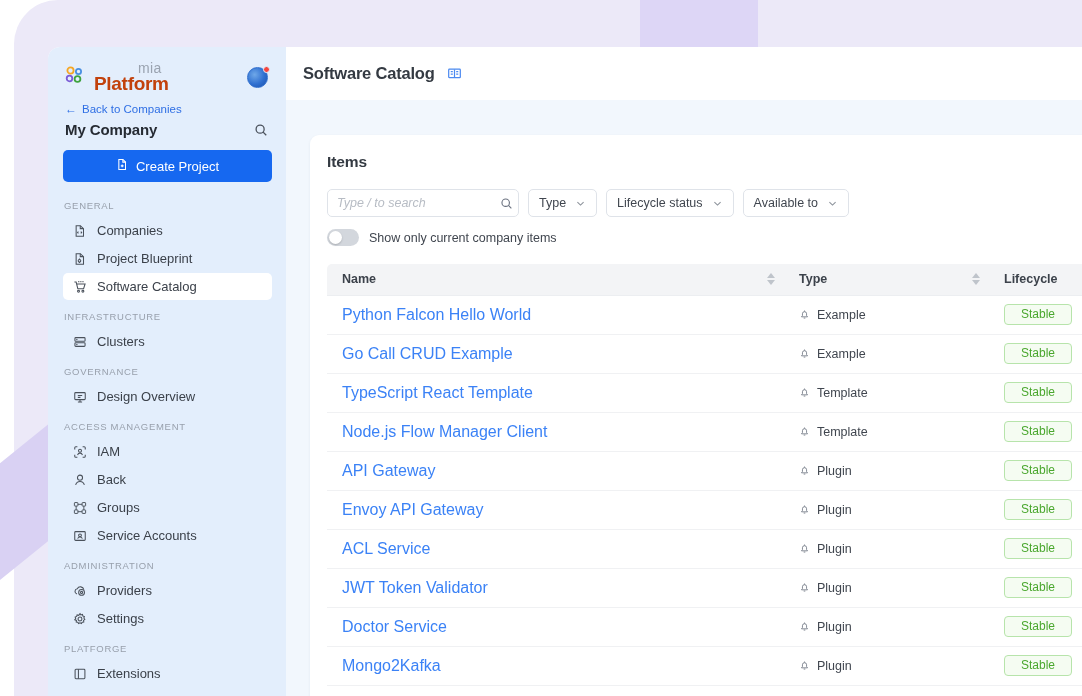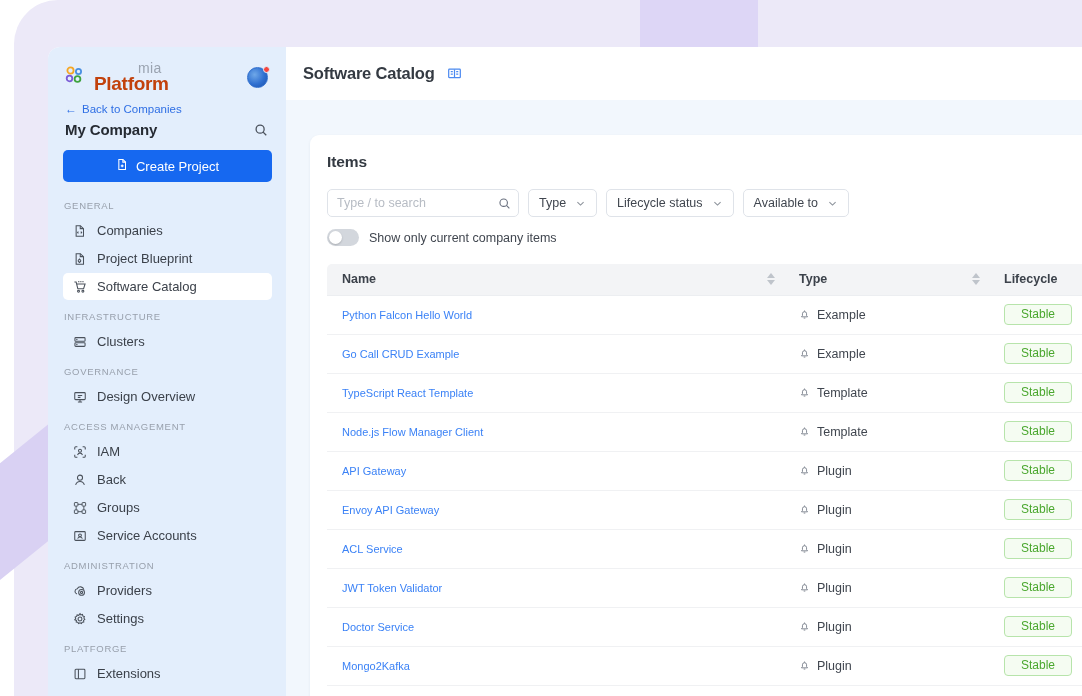--- a/index.html
+++ b/index.html
@@ -163,20 +163,21 @@
     width: 192px; height: 28px;
     border: 1px solid #dfe3e9; border-radius: 5px;
     display: flex; align-items: center; padding: 0 9px;
     background: #fff;
   }
   .search-box input {
     flex: 1; border: none; outline: none;
     font-size: 12.5px; color: #40464f;
     font-family: "Liberation Sans", sans-serif;
     background: transparent;
+    font-style: italic;
   }
   .search-box input::placeholder { color: #b7bcc4; }
   .filter-btn {
     height: 28px; border: 1px solid #dfe3e9; border-radius: 5px;
     background: #fff; display: flex; align-items: center; gap: 9px;
     padding: 0 10px; font-size: 12.5px; color: #40464f; cursor: pointer;
     font-family: "Liberation Sans", sans-serif; white-space: nowrap;
   }
   .chev { color: #8a9099; display: flex; align-items: center; }
 
@@ -218,21 +219,21 @@
   }
   .sorter i.up { border-bottom: 5px solid #bfc4cb; }
   .sorter i.dn { border-top: 5px solid #bfc4cb; }
 
   tbody td {
     height: 39px; font-size: 12.5px; color: #40464f;
     padding: 0 12px; border-bottom: 1px solid #f0f1f3;
     background: #fff;
   }
   tbody td:first-child { padding-left: 15px; }
-  .row-link { color: #3b82f6; cursor: pointer; font-size: 11px; }
+  .row-link { color: #3b82f6; cursor: pointer; font-size: 16px; }
   .type-cell { display: flex; align-items: center; gap: 7px; color: #40464f; }
   .type-ico { color: #6b7280; display: flex; align-items: center; flex: none; }
   .badge {
     display: inline-block;
     border: 1px solid #b7e4ab; background: #f5fcf2; color: #4aa72e;
     border-radius: 4px; font-size: 12px; padding: 2px 16px;
     line-height: 1.3;
   }
   .col-name { width: 460px; }
   .col-type { width: 205px; }

